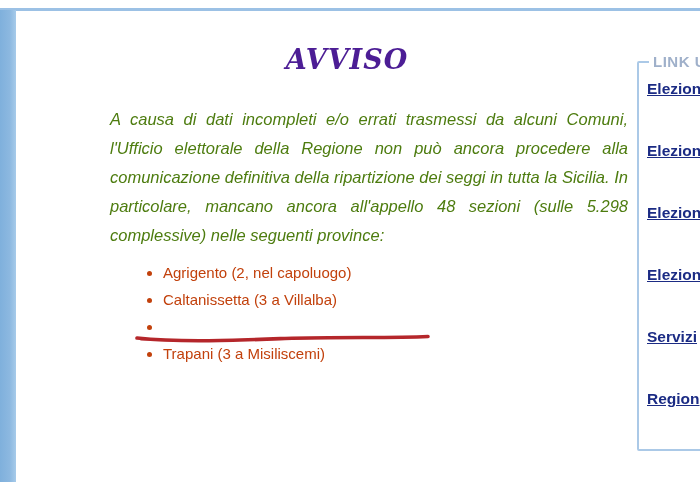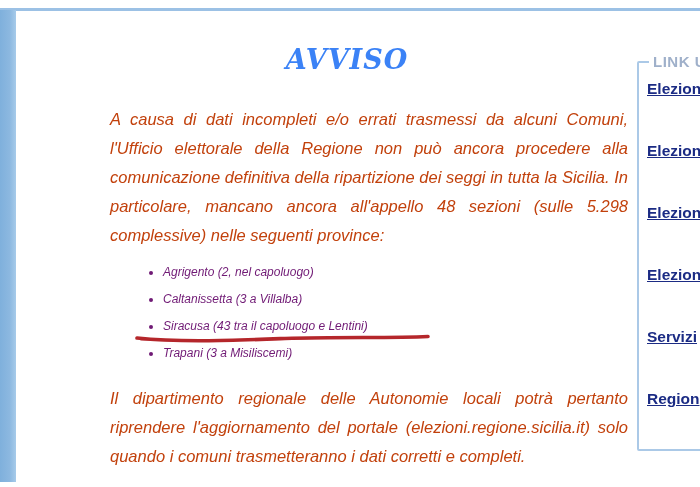--- a/index.html
+++ b/index.html
@@ -32,43 +32,42 @@
     width: 518px;
   }
   .title {
     margin: 44px 0 0 0;
     text-align: center;
     font-family: "DejaVu Serif", serif;
     font-style: italic;
     font-weight: 700;
     font-size: 27px;
     letter-spacing: 1px;
-    color: #3b82f6;
+    color: #4c1d95;
     transform: translateX(-22px);
   }
   .para {
     margin: 0;
     font-style: italic;
     font-size: 16.5px;
     line-height: 29px;
-    color: #c2410c;
+    color: #4d7c0f;
     text-align: justify;
   }
   .para.first { margin-top: 30px; }
   .para.second { margin-top: 17px; }
   ul.provinces {
     margin: 9px 0 0 0;
     padding: 0 0 0 53px;
     list-style: disc;
   }
   ul.provinces li {
-    font-style: italic;
-    font-size: 12px;
+    font-size: 15px;
     line-height: 27px;
-    color: #701a75;
+    color: #c2410c;
     position: relative;
   }
   .red-underline {
     position: absolute;
     left: -28px;
     top: 19px;
     width: 296px;
     height: 12px;
     pointer-events: none;
   }
@@ -115,32 +114,30 @@
   <p class="para first">A causa di dati incompleti e/o errati trasmessi da alcuni Comuni, l'Ufficio elettorale della Regione non può ancora procedere alla comunicazione definitiva della ripartizione dei seggi in tutta la Sicilia. In particolare, mancano ancora all'appello 48 sezioni (sulle 5.298 complessive) nelle seguenti province:</p>
 
   <ul class="provinces">
     <li>
       <span>Agrigento (2, nel capoluogo)</span>
     </li>
     <li>
       <span>Caltanissetta (3 a Villalba)</span>
     </li>
     <li>
-      <span>Siracusa (43 tra il capoluogo e Lentini)</span>
       <svg class="red-underline" viewBox="0 0 296 12" preserveAspectRatio="none">
         <path d="M2,6 C 45,10.5 95,8.5 150,6.5 C 205,4.5 255,6.5 293,4.5" fill="none" stroke="#b5272b" stroke-width="3.6" stroke-linecap="round"></path>
         <path d="M6,8 C 60,10.5 120,7.5 180,6.2" fill="none" stroke="#b5272b" stroke-width="1.6" stroke-linecap="round" opacity="0.55"></path>
       </svg>
     </li>
     <li>
       <span>Trapani (3 a Misiliscemi)</span>
     </li>
   </ul>
 
-  <p class="para second">Il dipartimento regionale delle Autonomie locali potrà pertanto riprendere l'aggiornamento del portale (elezioni.regione.sicilia.it) solo quando i comuni trasmetteranno i dati corretti e completi.</p>
 </div>
 
 <fieldset class="links-box">
   <legend>LINK U</legend>
   <a class="side-link">Elezion</a>
   <a class="side-link">Elezion</a>
   <a class="side-link">Elezion</a>
   <a class="side-link">Elezion</a>
   <a class="side-link">Servizi</a>
   <a class="side-link">Region</a>

